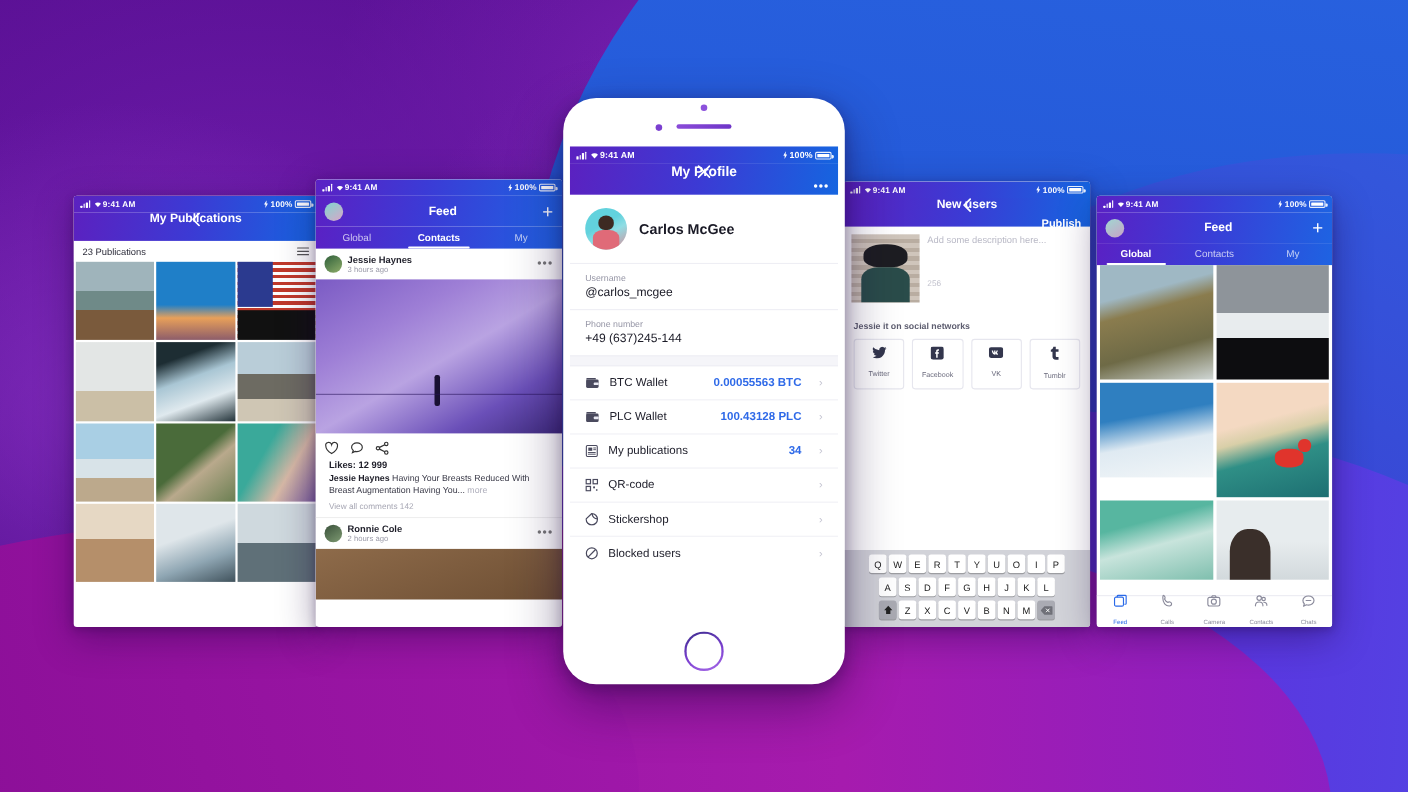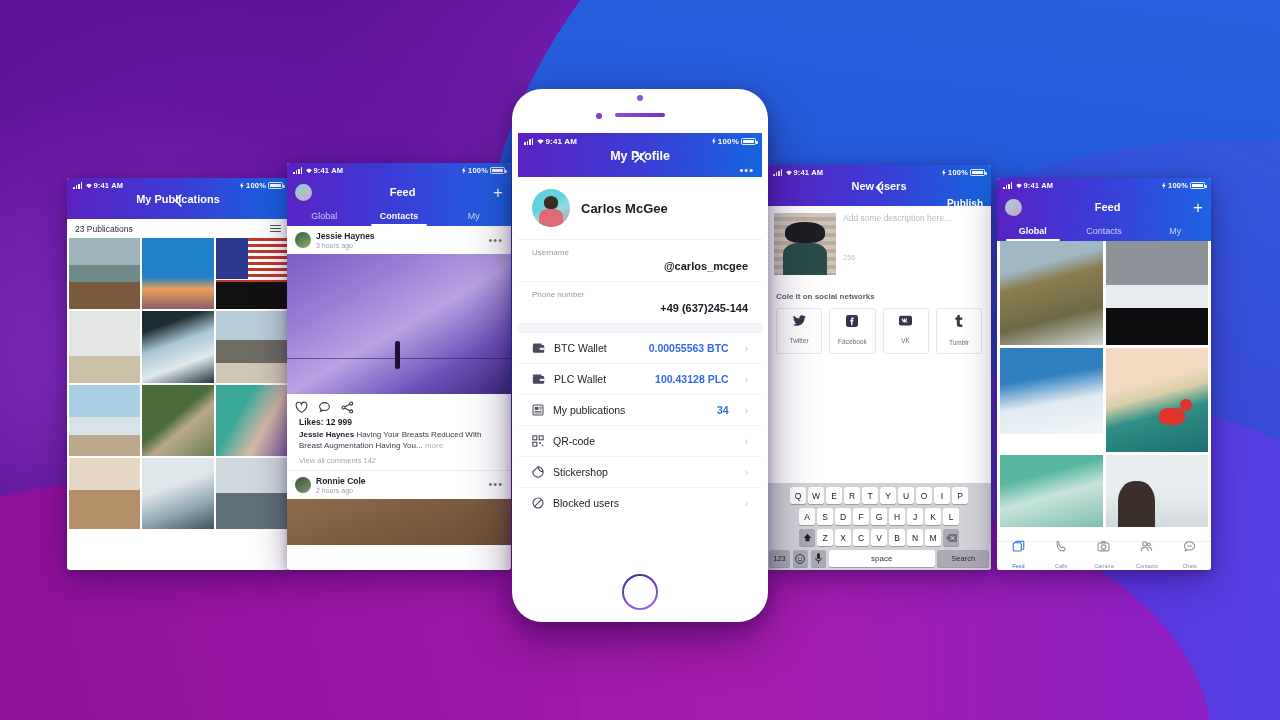--- a/index.html
+++ b/index.html
@@ -198,21 +198,21 @@
   }
   .pf-screen { margin: 0 6px; overflow: hidden; }
   .pf-status { height: 16px; font-size: 8px; }
   .pf-nav { height: 28px; }
   .pf-nav .nav-title { font-size: 12.5px; }
   .pf-user { display: flex; align-items: center; gap: 11px; padding: 12px 14px; }
   .pf-ava { width: 38px; height: 38px; border-radius: 50%; overflow: hidden; flex: none; }
   .pf-name { font-size: 13px; font-weight: bold; color: #1a1a26; }
   .pf-field { padding: 8px 14px 9px; border-top: 1px solid #eeeef4; }
   .pf-label { font-size: 8px; color: #9696a6; margin-bottom: 3px; }
-  .pf-value { font-size: 11px; font-weight: bold; color: #1a1a26; text-align: right; }
+  .pf-value { font-size: 11px; font-weight: normal; color: #1a1a26; }
   .pf-gap { height: 10px; background: #f5f5f9; border-top: 1px solid #eeeef4; border-bottom: 1px solid #eeeef4; }
   .pf-item {
     display: flex; align-items: center; gap: 9px; padding: 9px 14px;
     border-bottom: 1px solid #f0f0f5;
   }
   .pf-item-l { font-size: 10.5px; color: #23232f; }
   .pf-item-v { margin-left: auto; font-size: 10.5px; color: #2f6ae8; font-weight: 600; }
   .chev { color: #c3c3d0; font-size: 10px; margin-left: 7px; }
   .pf-item .chev { margin-left: 7px; }
   .pf-item.no-v .chev { margin-left: auto; }
@@ -421,21 +421,21 @@
       <div class="np-thumb" style="background:repeating-linear-gradient(180deg,#cfc5bb 0 4px,#b9ada1 4px 8px);position:relative">
         <div style="position:absolute;left:18%;top:14%;width:64%;height:34%;background:#1d1d22;border-radius:46% 46% 38% 38%"></div>
         <div style="position:absolute;left:14%;top:48%;width:72%;height:52%;background:#2a4c4a;border-radius:34% 34% 0 0"></div>
       </div>
       <div style="flex:1">
         <div class="np-ph">Add some description here...</div>
         <div class="np-count">256</div>
       </div>
     </div>
     <div class="np-share">
-      <div class="np-share-t">Cole it on social networks</div>
+      <div class="np-share-t">Jessie it on social networks</div>
       <div class="np-socials">
         <div class="np-soc">
           <svg width="13" height="11" viewBox="0 0 16 13">
               <path d="M16 1.6a6.4 6.4 0 0 1-1.9.5A3.3 3.3 0 0 0 15.5.3a6.6 6.6 0 0 1-2.1.8A3.3 3.3 0 0 0 7.8 4a9.3 9.3 0 0 1-6.8-3.4 3.3 3.3 0 0 0 1 4.4A3.2 3.2 0 0 1 .5 4.6a3.3 3.3 0 0 0 2.6 3.2 3.3 3.3 0 0 1-1.5.1 3.3 3.3 0 0 0 3.1 2.3A6.6 6.6 0 0 1 0 11.6a9.3 9.3 0 0 0 5 1.5c6 0 9.4-5.1 9.2-9.6A6.6 6.6 0 0 0 16 1.6z" fill="#33364d"></path>
             </svg>
           <span>Twitter</span>
         </div>
         <div class="np-soc">
           <svg width="12" height="12" viewBox="0 0 14 14">
               <rect width="14" height="14" rx="2.6" fill="#33364d"></rect>
@@ -495,39 +495,20 @@
         <span class="key">B</span>
         <span class="key">N</span>
         <span class="key">M</span>
         <span class="key dark">
           <svg width="11" height="8" viewBox="0 0 14 10">
               <path d="M4.4 0H13a1 1 0 0 1 1 1v8a1 1 0 0 1-1 1H4.4L0 5z" fill="#6f7078"></path>
               <path d="M6.6 3.2 10 6.6M10 3.2 6.6 6.6" stroke="#fff" stroke-width="1.1" stroke-linecap="round"></path>
             </svg>
         </span>
       </div>
-      <div class="kb-row" style="margin-bottom:0">
-        <span class="key dark" style="min-width:21px;font-size:7.5px">123</span>
-        <span class="key dark">
-          <svg width="10" height="10" viewBox="0 0 12 12">
-              <circle cx="6" cy="6" r="5.3" fill="none" stroke="#222" stroke-width="1"></circle>
-              <circle cx="4.2" cy="4.8" r=".7" fill="#222"></circle>
-              <circle cx="7.8" cy="4.8" r=".7" fill="#222"></circle>
-              <path d="M3.8 7.6a2.8 2.8 0 0 0 4.4 0" stroke="#222" stroke-width="1" fill="none" stroke-linecap="round"></path>
-            </svg>
-        </span>
-        <span class="key dark">
-          <svg width="7" height="11" viewBox="0 0 8 12">
-              <rect x="2.4" y="0" width="3.2" height="6.6" rx="1.6" fill="#222"></rect>
-              <path d="M.8 5.6a3.2 3.2 0 0 0 6.4 0M4 8.8V11" stroke="#222" stroke-width="1" fill="none" stroke-linecap="round"></path>
-            </svg>
-        </span>
-        <span class="key sp">space</span>
-        <span class="key dark" style="flex:1.5;font-size:7.5px;color:#2b2b33">Search</span>
-      </div>
     </div>
   </div>
 
   <div class="phone side-phone" id="phone-feed2">
     <div class="statusbar grad-pb2">
       <span class="sb-left">
         <span class="bars">
             <i></i>
             <i></i>
             <i></i>

